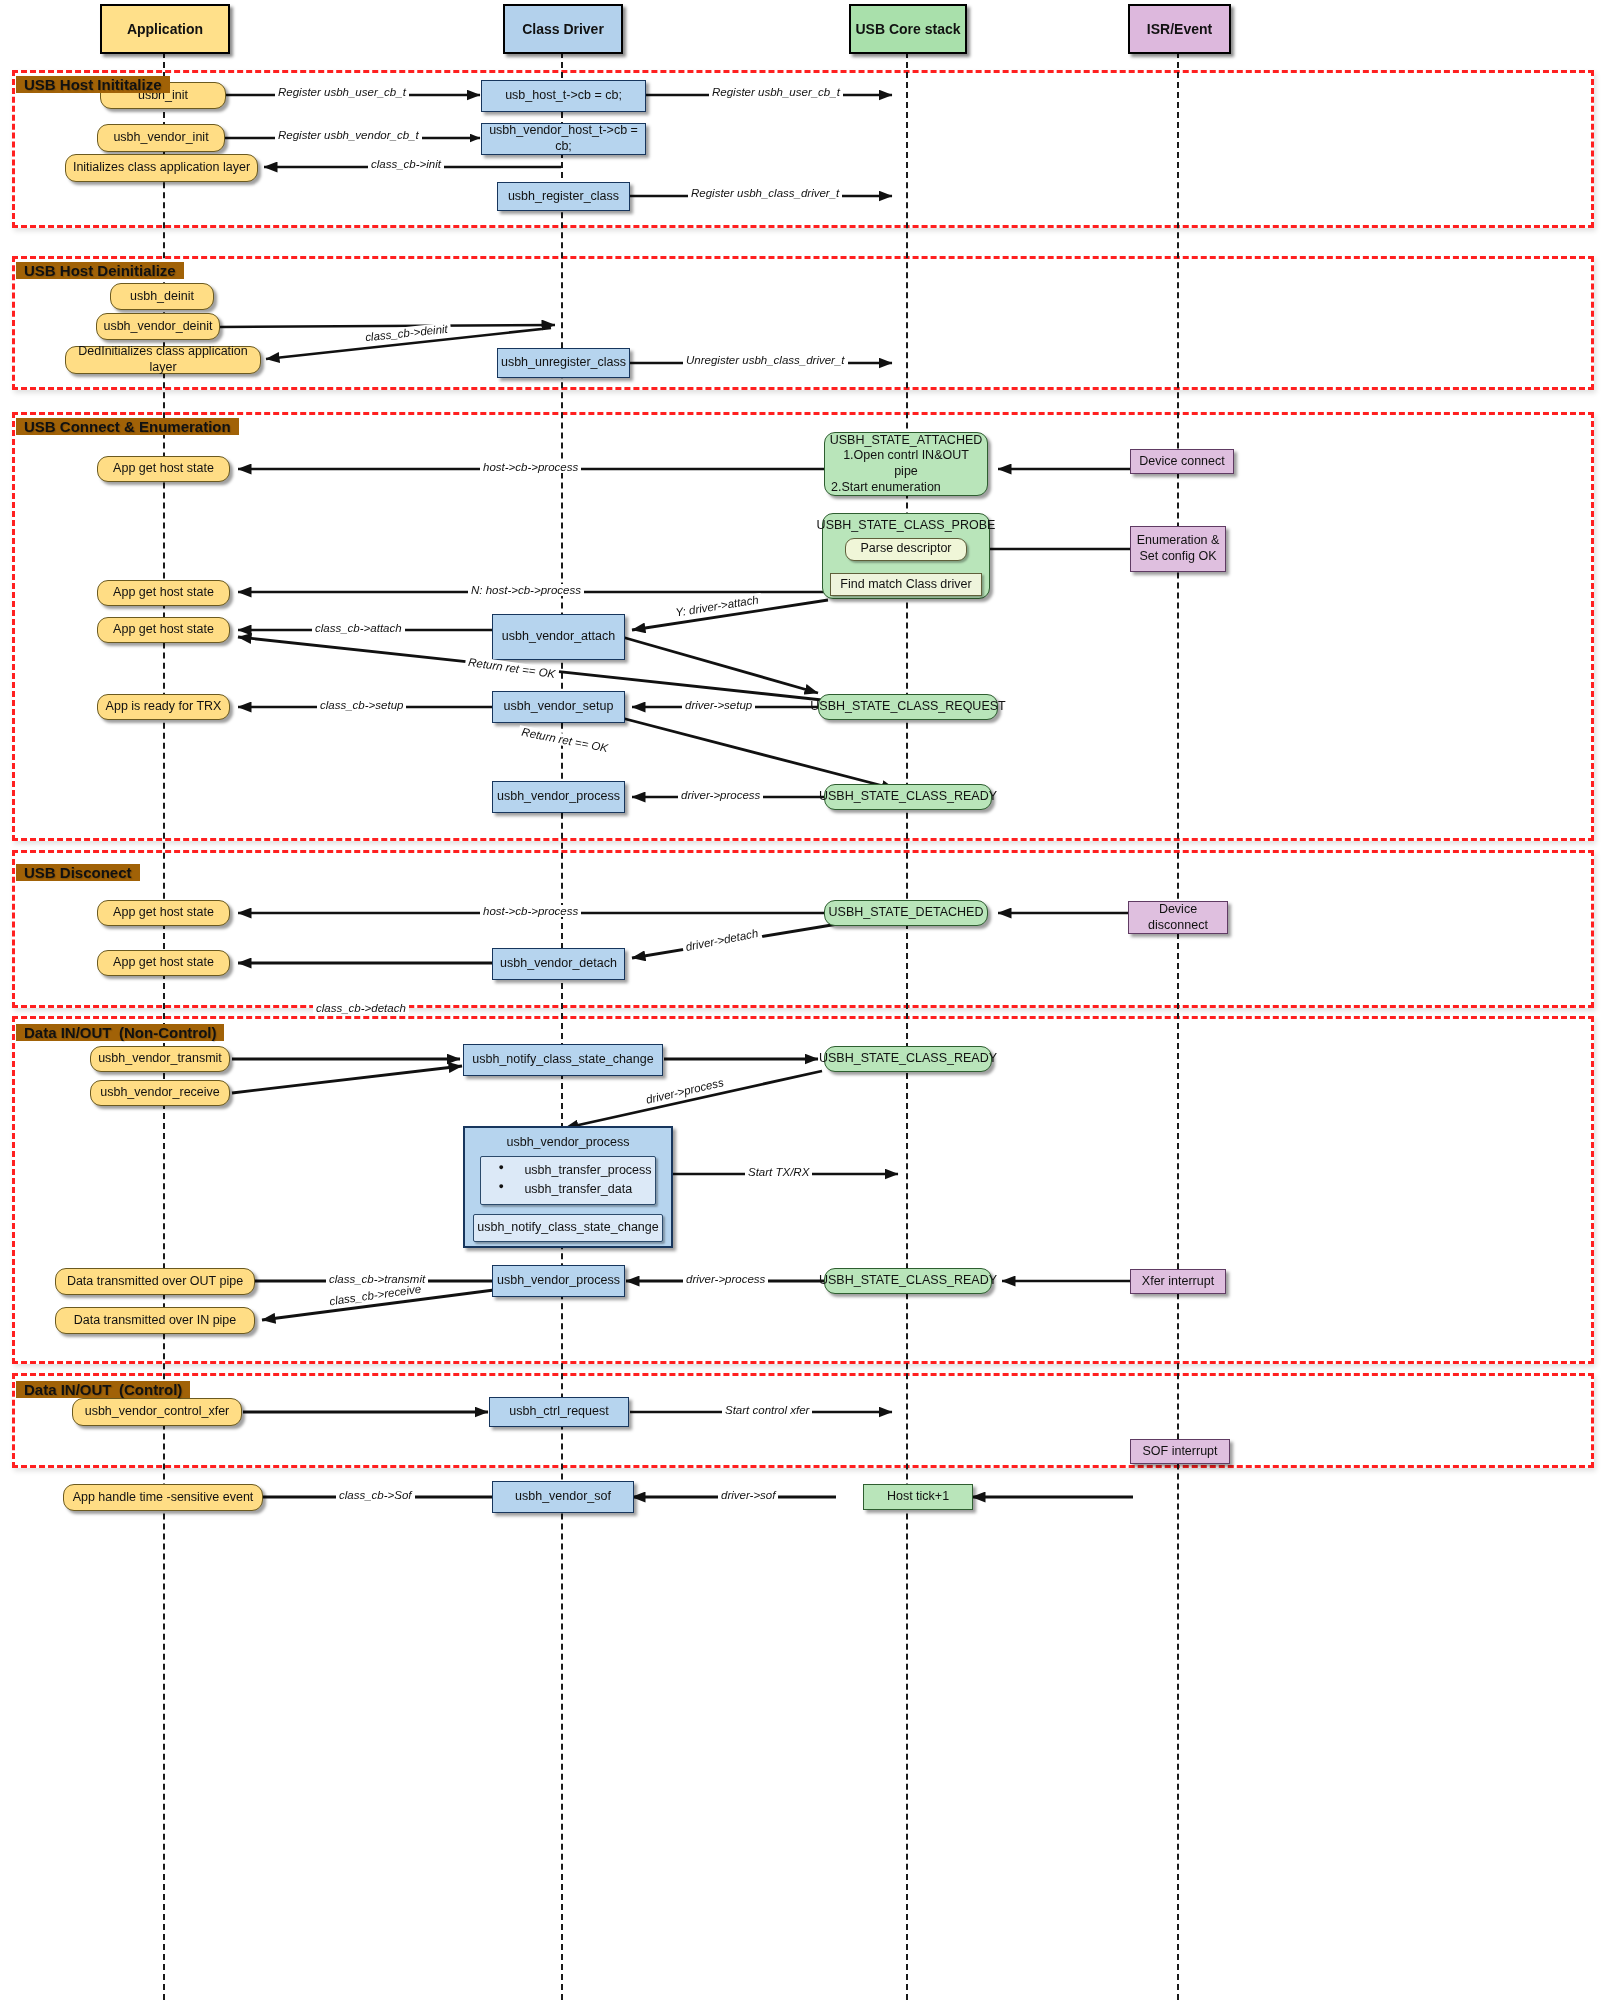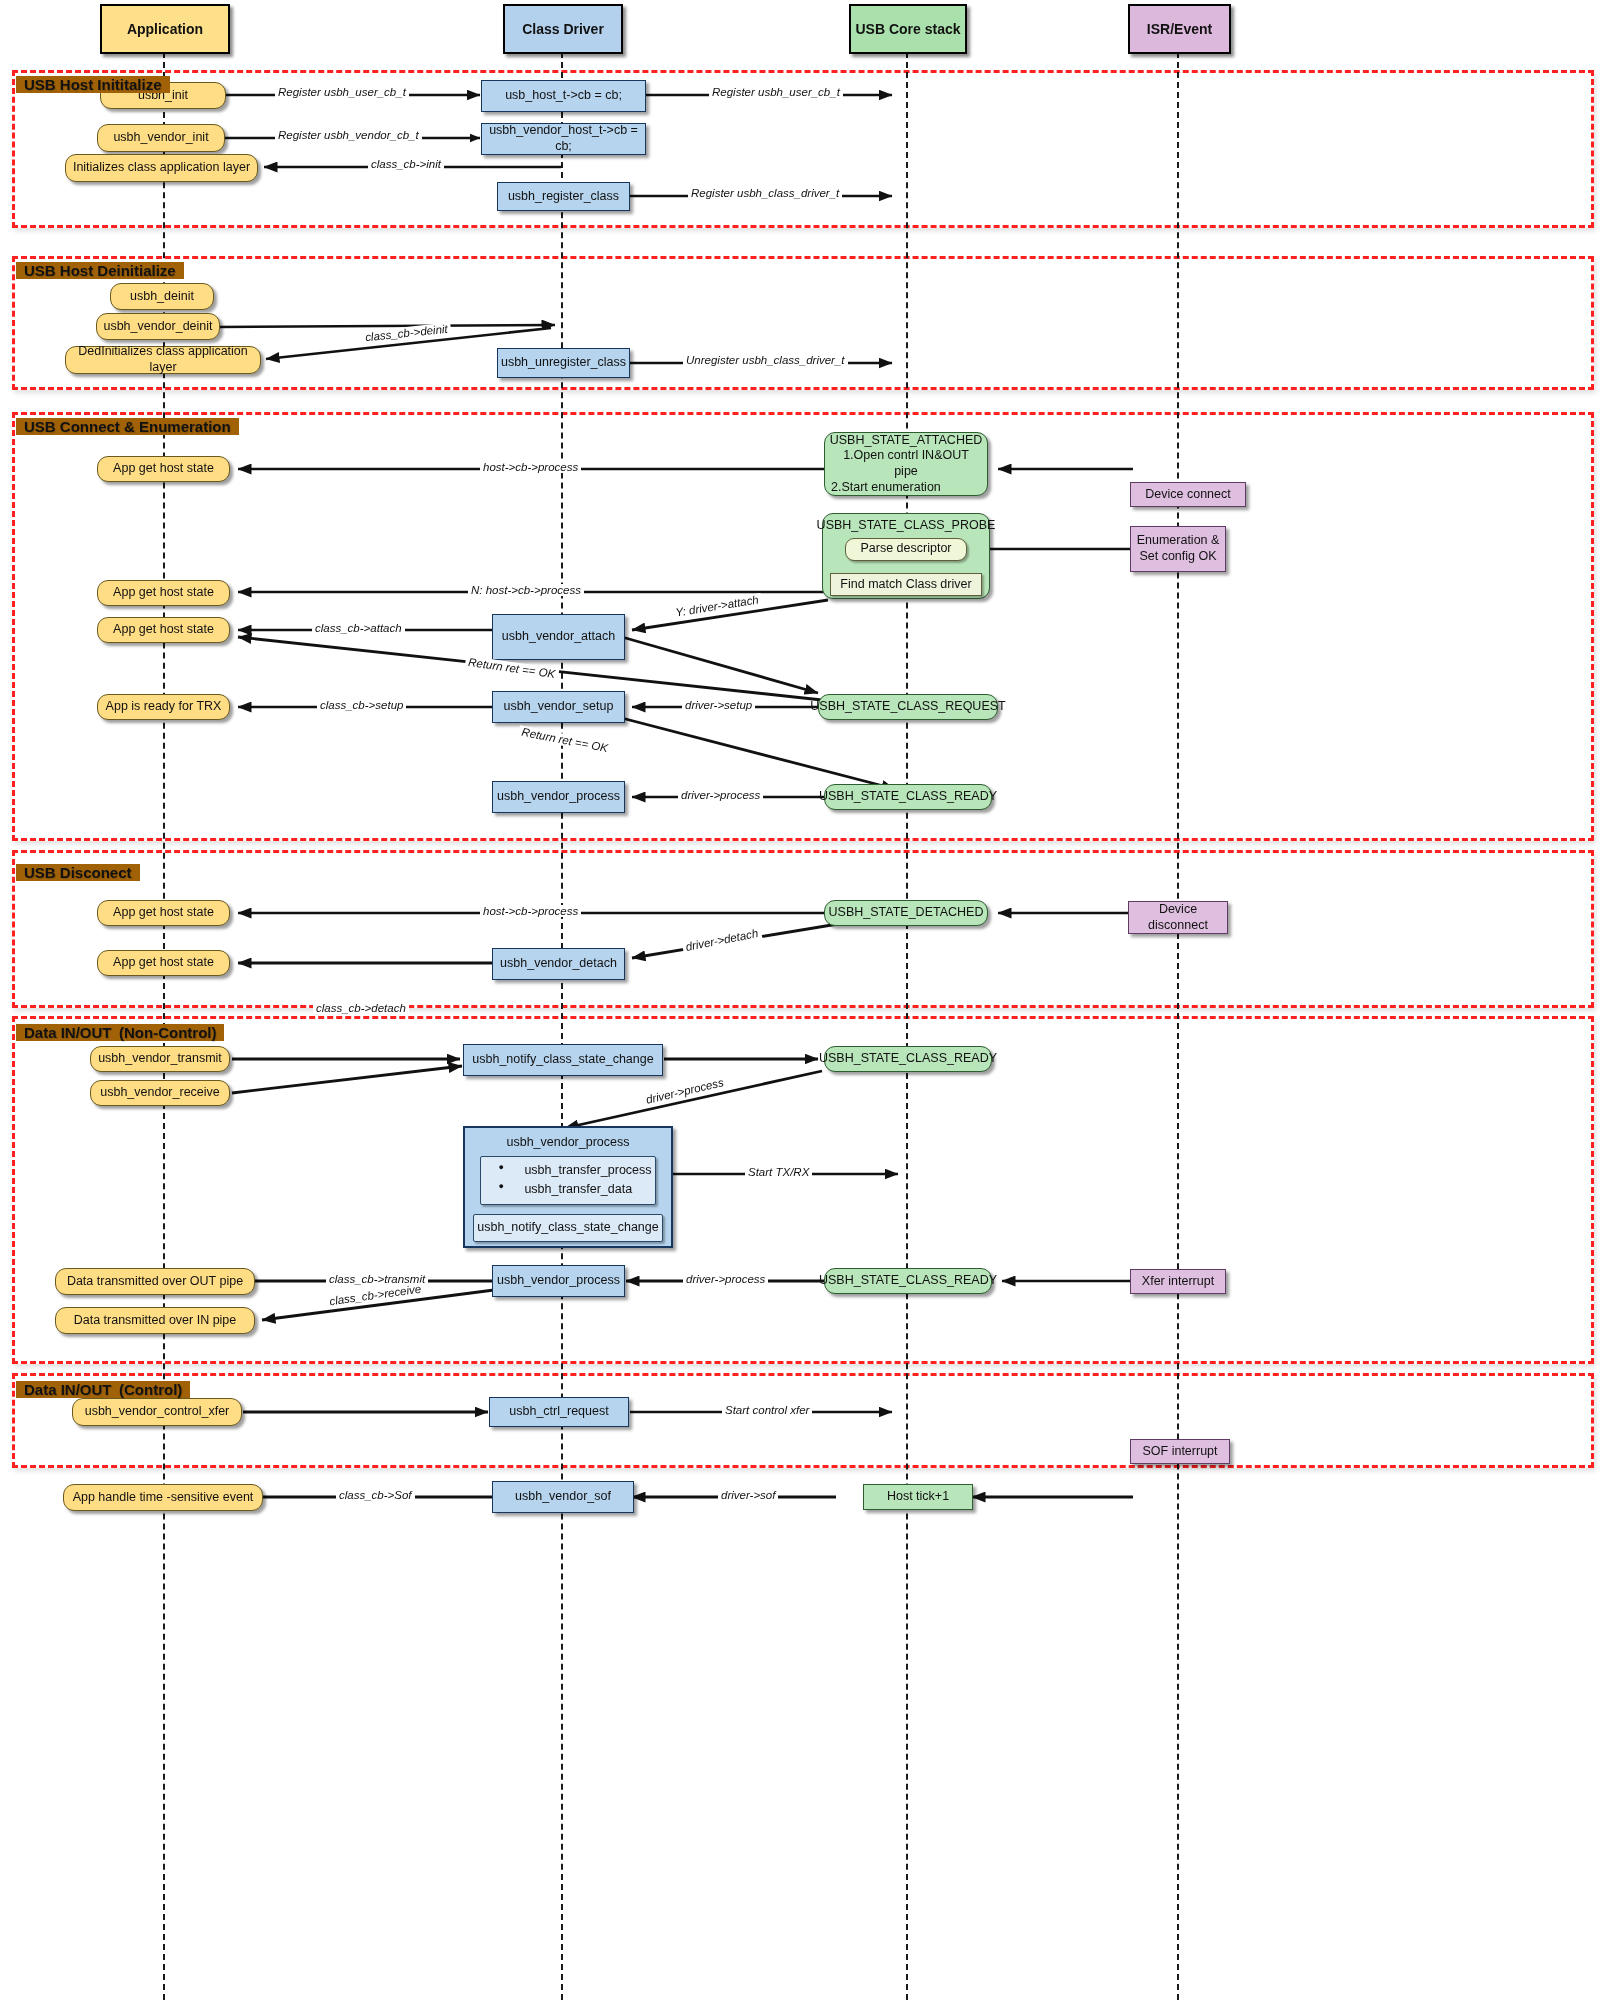--- a/index.html
+++ b/index.html
@@ -196,21 +196,21 @@
 
   <div class="node n-app" style="left:97px;top:456px;width:133px;height:26px;">
     <span>App get host state</span>
     </div>
 
   <div class="node n-core" style="left:824px;top:432px;width:164px;height:64px;align-items:flex-start;padding:4px 6px;">
     <span style="align-self:center;">USBH_STATE_ATTACHED</span>
     <span style="align-self:flex-start;">1.Open contrl IN&amp;OUT pipe</span>
     <span style="align-self:flex-start;">2.Start enumeration</span>
   </div>
-  <div class="node n-isr" style="left:1130px;top:482px;width:116px;height:25px;">
+  <div class="node n-isr" style="left:1130px;top:449px;width:104px;height:25px;">
     <span>Device connect</span>
     </div>
 
   <div class="node n-core" style="left:822px;top:513px;width:168px;height:86px;justify-content:flex-start;padding-top:4px;">
     <span>USBH_STATE_CLASS_PROBE</span>
     <div class="node n-inner" style="position:static;margin-top:4px;width:122px;height:25px;box-shadow:2px 2px 2px rgba(0,0,0,.3);">
       <span>Parse descriptor</span>
       </div>
     <div class="node n-inner-sq" style="position:static;margin-top:12px;width:152px;height:25px;box-shadow:2px 2px 2px rgba(0,0,0,.3);">
       <span>Find match Class driver</span>

